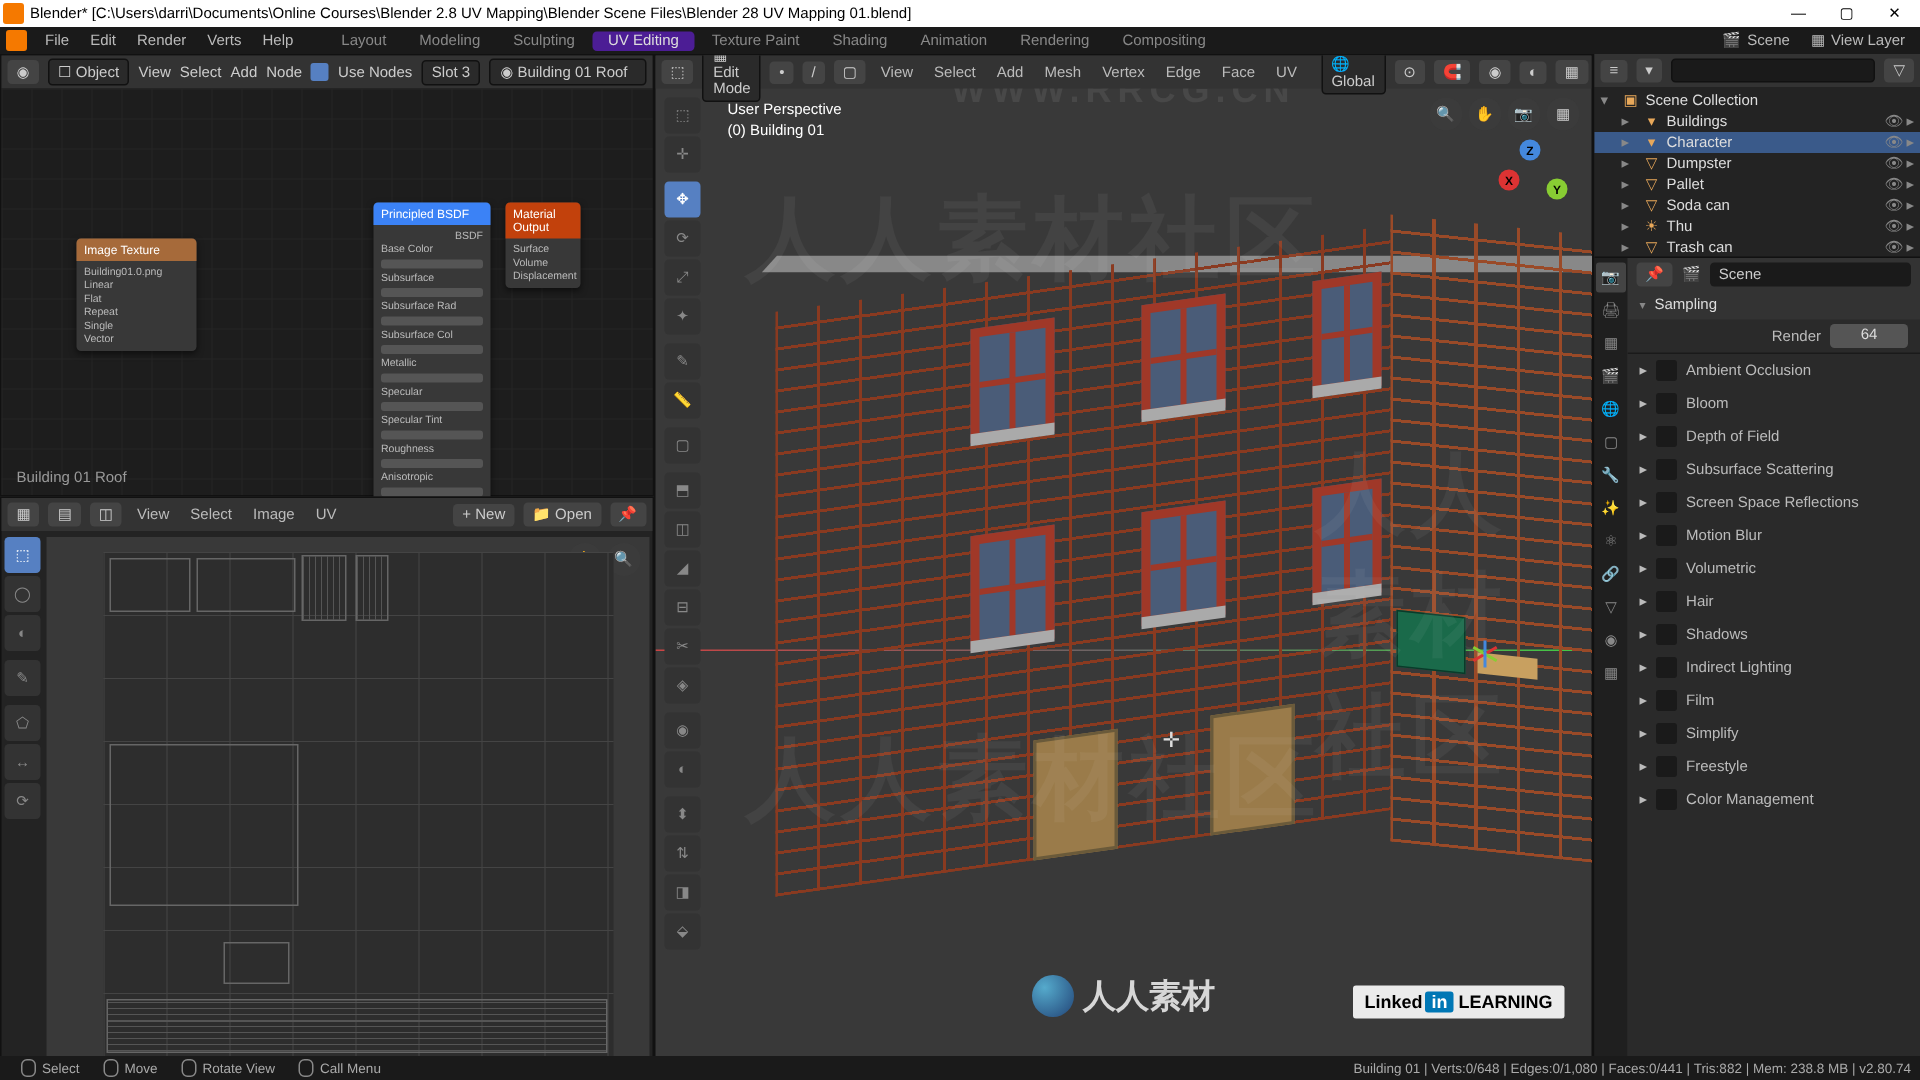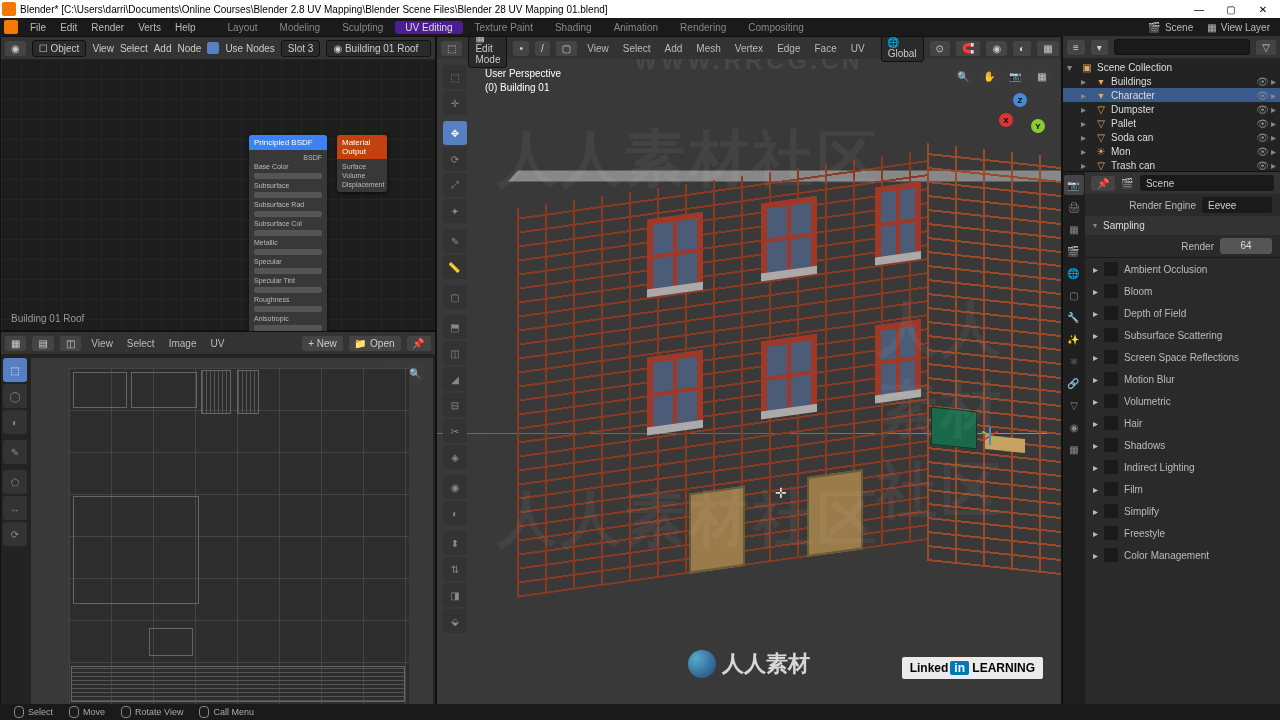--- a/index.html
+++ b/index.html
@@ -149,20 +149,43 @@
         <span class="menu-item">Select</span>
         <span class="menu-item">Add</span>
         <span class="menu-item">Node</span>
         <span class="chk"></span>
         <span>Use Nodes</span>
         <span class="hdr-select">Slot 3</span>
         <span class="hdr-select" style="flex:1">◉ <span>Building 01 Roof</span></span>
       </div>
       <div class="node-canvas">
 
+        <div class="node" style="left:50px;top:100px;width:80px">
+          <div class="node-title" style="background:#a66a3a">Image Texture</div>
+          <div class="node-body">
+            <div class="node-row">
+                <span>Building01.0.png</span>
+              </div>
+            <div class="node-row">
+                <span>Linear</span>
+              </div>
+            <div class="node-row">
+                <span>Flat</span>
+              </div>
+            <div class="node-row">
+                <span>Repeat</span>
+              </div>
+            <div class="node-row">
+                <span>Single</span>
+              </div>
+            <div class="node-row">
+                <span>Vector</span>
+              </div>
+          </div>
+        </div>
 
 
         <div class="node" style="left:248px;top:76px;width:78px">
           <div class="node-title" style="background:#3b82f6">Principled BSDF</div>
           <div class="node-body" id="principled-body">
               <div class="node-row" style="justify-content:flex-end">
                 <span>BSDF</span>
               </div>
               <div class="node-row">
                 <span>Base Color</span>
@@ -485,21 +508,21 @@
             <span class="out-icon">▽</span>
             <span class="out-label">Soda can</span>
             <span class="out-restrict">
               <span>👁</span>
               <span>▸</span>
             </span>
           </div>
           <div class="out-row" style="padding-left: 18px;">
             <span class="out-toggle">▸</span>
             <span class="out-icon">☀</span>
-            <span class="out-label">Mon</span>
+            <span class="out-label">Thu</span>
             <span class="out-restrict">
               <span>👁</span>
               <span>▸</span>
             </span>
           </div>
           <div class="out-row" style="padding-left: 18px;">
             <span class="out-toggle">▸</span>
             <span class="out-icon">▽</span>
             <span class="out-label">Trash can</span>
             <span class="out-restrict">
@@ -525,26 +548,20 @@
         <div class="ptab">▽</div>
         <div class="ptab">◉</div>
         <div class="ptab">▦</div>
       </div>
       <div class="props-body">
         <div class="props-hdr">
           <span class="hdr-btn">📌</span>
           <span>🎬</span>
           <div class="props-field">
               <span>Scene</span>
-            </div>
-        </div>
-        <div class="prop-row" style="background:#2a2a2a">
-          <span class="prop-label">Render Engine</span>
-          <div class="props-field" style="width:70px;flex:none">
-              <span>Eevee</span>
             </div>
         </div>
         <div class="prop-section">
           <div class="prop-title">
               <span class="arrow">▾</span>
               <span>Sampling</span>
             </div>
           <div class="prop-row">
             <span class="prop-label">Render</span>
             <div class="prop-val">64</div>
@@ -638,13 +655,14 @@
     </span>
   <span class="seg">
       <span class="mouse-icon"></span>
       <span>Rotate View</span>
     </span>
   <span class="seg">
       <span class="mouse-icon"></span>
       <span>Call Menu</span>
     </span>
   <span style="flex:1"></span>
+  <span>Building 01  |  Verts:0/648  |  Edges:0/1,080  |  Faces:0/441  |  Tris:882  |  Mem: 238.8 MB  |  v2.80.74</span>
 </div>
 
 </body></html>

